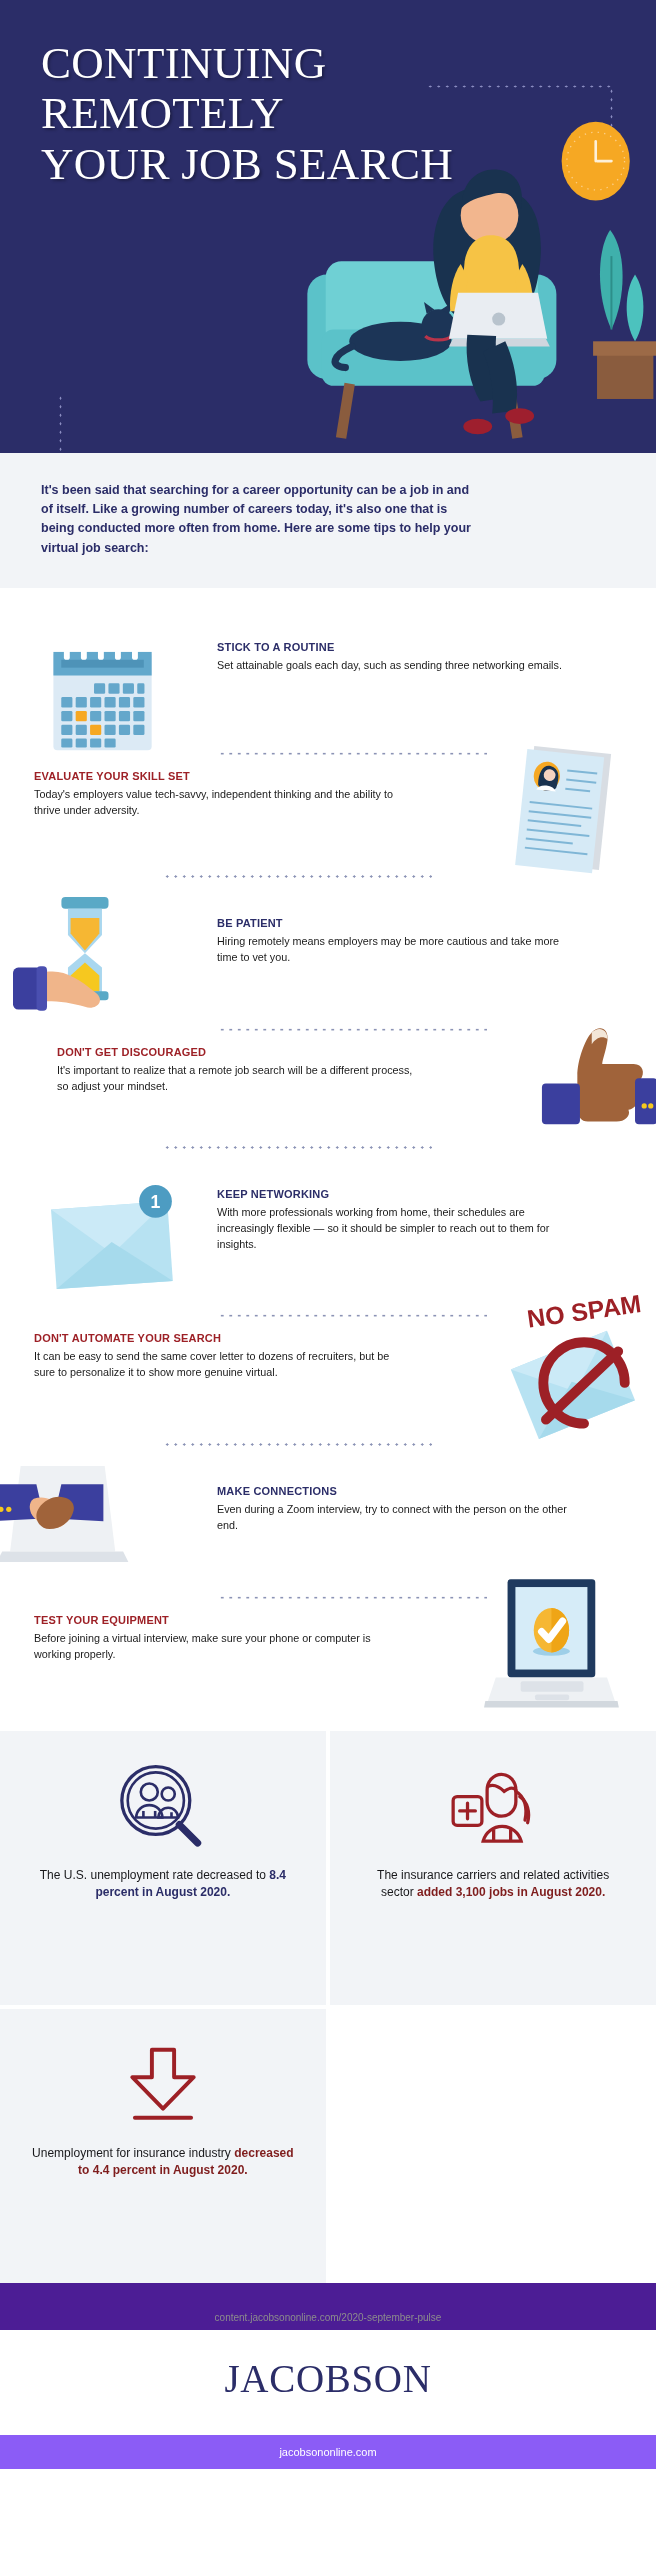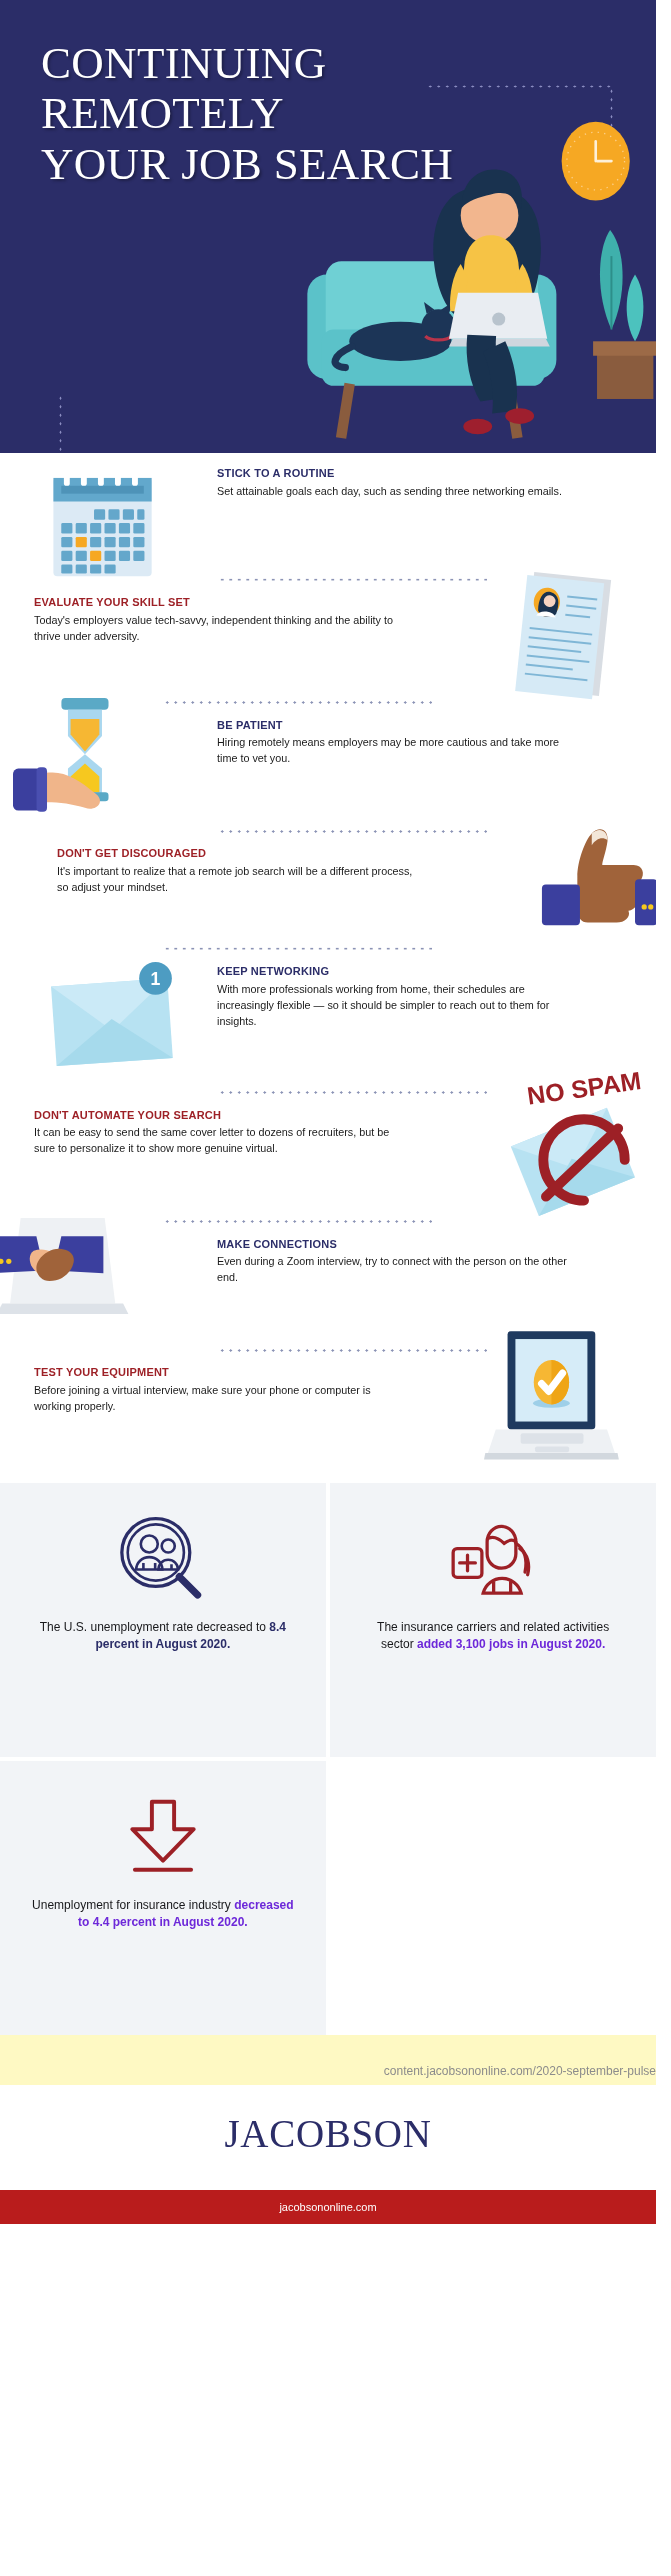--- a/index.html
+++ b/index.html
@@ -79,21 +79,21 @@
 
   .tip.right-text .tip-body { margin-left: 217px; width: 354px; }
   .tip.left-text  .tip-body { margin-left: 34px;  width: 367px; }
 
   .tip-title {
     font-size: 11px;
     font-weight: bold;
     letter-spacing: 0.2px;
     margin-bottom: 4.6px;
   }
-  .tip-title.navy  { color: #2b2d68; }
+  .tip-title.navy  { color: #2b2d68; margin-top: 39px; }
   .tip-title.maroon{ color: #9d2026; }
   .tip-desc {
     color: #1b1b1b;
     font-size: 10.8px;
     line-height: 1.48;
   }
 
   .divider {
     height: 3.3px;
     background-image: radial-gradient(circle, #8b93b5 1.1px, transparent 1.2px);
@@ -123,50 +123,50 @@
     align-items: center;
     justify-content: flex-start;
   }
   .stat-icon { height: 98px; display:flex; align-items:center; justify-content:center; margin-bottom: 9.2px; }
   .stat-text {
     font-size: 12px;
     line-height: 1.42;
     color: #18181b;
   }
   .stat-text b.navy   { color: #2b2d68; }
-  .stat-text b.maroon { color: #6d28d9; text-align: center; }
+  .stat-text b.maroon { color: #7f1d1d; text-align: center; }
 
   
   .source {
-    text-align: right;
+    text-align: center;
     padding: 29px 0 6.6px 0;
     color: #8c8c8c;
-    font-size: 12px;
-    background: #fef9c3;
+    font-size: 10px;
+    background: #4c1d95;
   }
   .logo-block {
     text-align: center;
     padding: 29px 0 37px 0;
     background: #ffffff;
   }
   .logo-tag {
     color: #3d3f84;
     font-size: 11px;
     letter-spacing: 0.4px;
     margin-bottom: 1.3px;
   }
   .logo-word {
     color: #2b2d68;
     font-family: "Liberation Serif", serif;
     font-size: 39px;
     letter-spacing: 0.7px;
     line-height: 1;
   }
   .footer-bar {
-    background: #b91c1c;
+    background: #8b5cf6;
     color: #ffffff;
     text-align: center;
     font-size: 11px;
     padding: 11px 0;
   }
 </style>
 </head>
 <body>
 
 <div class="page">
@@ -233,20 +233,23 @@
         <circle cx="320" cy="436" r="10" fill="#b8c3cd"></circle>
 
         <path d="M272 460 C 268 496 276 536 292 562 L 330 556 C 318 520 314 486 316 462Z" fill="#19324f"></path>
         <path d="M330 470 C 344 500 352 540 346 576 L 310 580 C 314 546 306 508 296 486Z" fill="#19324f"></path>
         <ellipse cx="352" cy="584" rx="22" ry="12" fill="#9e1f2e"></ellipse>
         <ellipse cx="288" cy="600" rx="22" ry="12" fill="#9e1f2e"></ellipse>
       </g>
     </svg>
   </div>
 
+  <div class="intro">
+    <p class="intro-text">It's been said that searching for a career opportunity can be a job in and of itself. Like a growing number of careers today, it's also one that is being conducted more often from home. Here are some tips to help your virtual job search:</p>
+  </div>
 
   <div class="tips">
 
     <div class="tip right-text" style="min-height:98px;">
       <svg class="tip-art" style="left:39px; top:-9.2px;" width="131" height="125" viewBox="0 0 200 190">
         <rect x="22" y="30" width="150" height="150" rx="6" fill="#dceaf5"></rect>
         <rect x="22" y="30" width="150" height="36" fill="#62a8cc"></rect>
         <rect x="34" y="42" width="126" height="12" fill="#4e93b8"></rect>
         <g fill="#ffffff">
           <rect x="38" y="12" width="9" height="30" rx="4"></rect>

